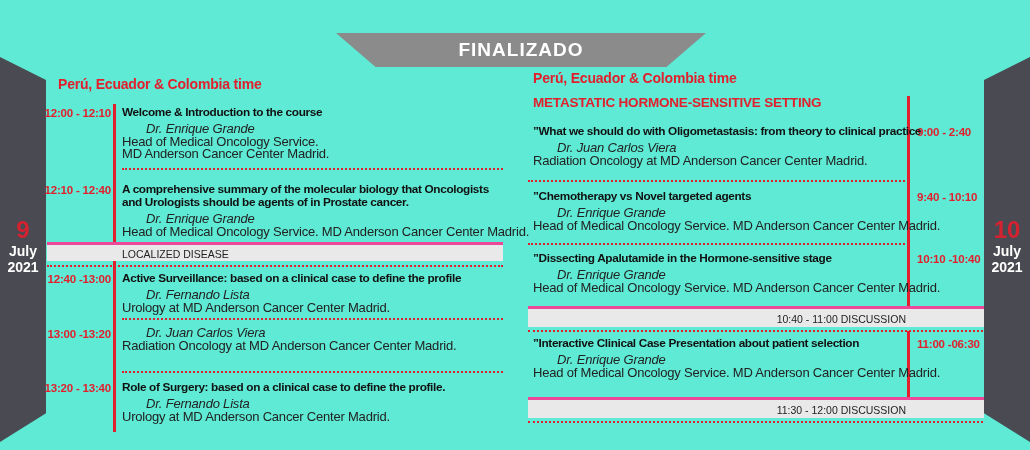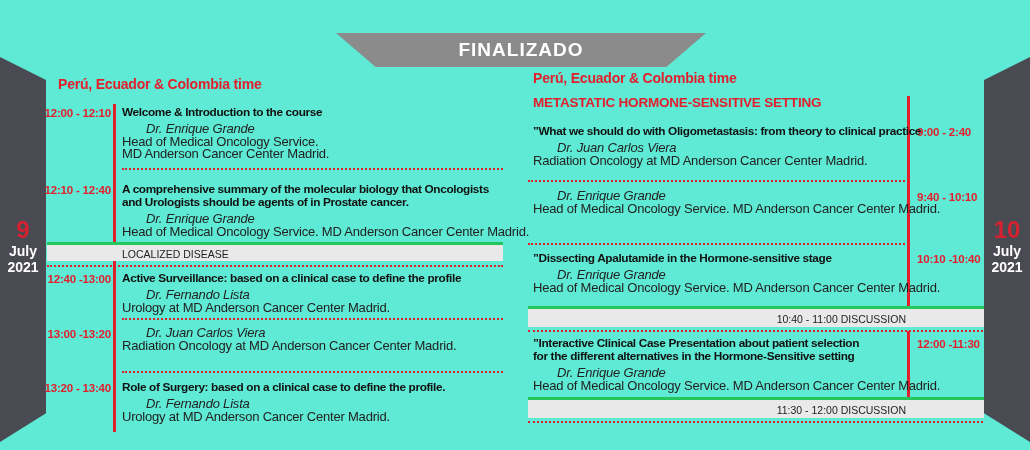--- a/index.html
+++ b/index.html
@@ -34,21 +34,21 @@
   .row{position:absolute;left:0;width:1030px;z-index:3;}
   .sess-time{position:absolute;top:1px;font-size:11.5px;font-weight:bold;color:#e2202d;
     letter-spacing:-0.2px;white-space:nowrap;}
   .sess-content{position:absolute;top:0;}
   .sess-title{font-size:11.8px;font-weight:bold;line-height:13px;letter-spacing:-0.35px;
     white-space:nowrap;margin-bottom:4px;color:#111;}
   .sess-speaker{font-size:13px;font-style:italic;line-height:12.5px;letter-spacing:-0.2px;
     white-space:nowrap;color:#222;margin-left:24px;}
   .sess-affil{font-size:13px;line-height:12.5px;letter-spacing:-0.2px;white-space:nowrap;color:#222;}
   .dotted-sep{position:absolute;border-top:2px dotted #e2202d;height:0;z-index:3;}
-  .section-bar{position:absolute;background:#e9e9e9;border-top:3px solid #22c55e;
+  .section-bar{position:absolute;background:#e9e9e9;border-top:3px solid #ec4899;
     font-size:10.5px;color:#222;z-index:2;letter-spacing:0;}
 </style>
 </head>
 <body>
 
 <div id="page">
 
   <div class="status-banner">
     <span>FINALIZADO</span>
   </div>
@@ -141,43 +141,45 @@
             <div>”What we should do with Oligometastasis: from theory to clinical practice</div>
           </div>
           <div class="sess-speaker">Dr. Juan Carlos Viera</div>
           <div class="sess-affil">Radiation Oncology at MD Anderson Cancer Center Madrid.</div>
         </div>
       </div>
       <div class="dotted-sep" style="left: 528px; width: 377px; top: 180px;"></div>
       <div class="row" style="top: 190px;">
         <div class="sess-time" style="left: 917px; width: 70px; text-align: left;">9:40 - 10:10</div>
         <div class="sess-content" style="left: 533px;">
+          <div class="sess-title">
+            <div>”Chemotherapy vs Novel targeted agents</div>
+          </div>
           <div class="sess-speaker">Dr. Enrique Grande</div>
           <div class="sess-affil">Head of Medical Oncology Service. MD Anderson Cancer Center Madrid.</div>
         </div>
       </div>
       <div class="dotted-sep" style="left: 528px; width: 377px; top: 243px;"></div>
       <div class="row" style="top: 252px;">
         <div class="sess-time" style="left: 917px; width: 70px; text-align: left;">10:10 -10:40</div>
         <div class="sess-content" style="left: 533px;">
           <div class="sess-title">
             <div>”Dissecting Apalutamide in the Hormone-sensitive stage</div>
           </div>
           <div class="sess-speaker">Dr. Enrique Grande</div>
           <div class="sess-affil">Head of Medical Oncology Service. MD Anderson Cancer Center Madrid.</div>
         </div>
       </div>
       <div class="section-bar" style="left: 528px; width: 456px; top: 306px; height: 21px; line-height: 21px; padding: 0px 78px 0px 0px; box-sizing: border-box; text-align: right;"><span>10:40  - 11:00  DISCUSSION</span></div>
       <div class="dotted-sep" style="left: 528px; width: 455px; top: 330px;"></div>
       <div class="row" style="top: 337px;">
-        <div class="sess-time" style="left: 917px; width: 70px; text-align: left;">12:00 -11:30</div>
+        <div class="sess-time" style="left: 917px; width: 70px; text-align: left;">11:00 -06:30</div>
         <div class="sess-content" style="left: 533px;">
           <div class="sess-title">
             <div>”Interactive Clinical Case Presentation about patient selection</div>
-            <div>for the different alternatives in the Hormone-Sensitive setting</div>
           </div>
           <div class="sess-speaker">Dr. Enrique Grande</div>
           <div class="sess-affil">Head of Medical Oncology Service. MD Anderson Cancer Center Madrid.</div>
         </div>
       </div>
       <div class="section-bar" style="left: 528px; width: 456px; top: 397px; height: 21px; line-height: 21px; padding: 0px 78px 0px 0px; box-sizing: border-box; text-align: right;"><span>11:30  - 12:00  DISCUSSION</span></div>
       <div class="dotted-sep" style="left: 528px; width: 455px; top: 421px;"></div>
     </div>
 </div>
 

